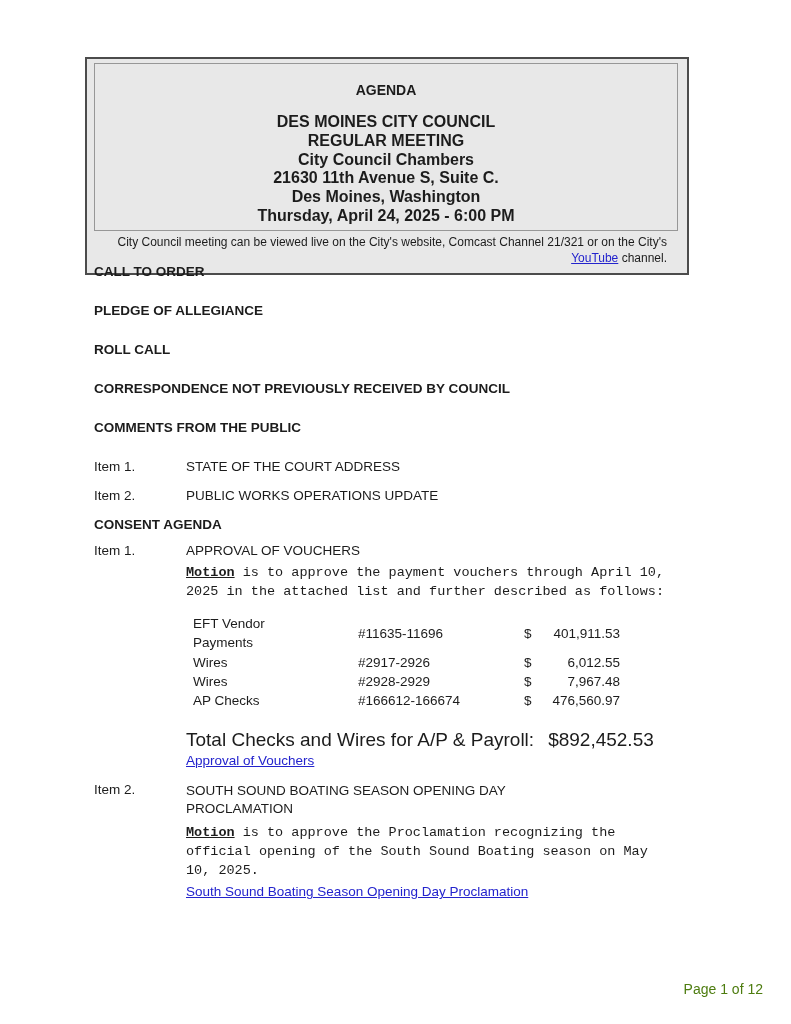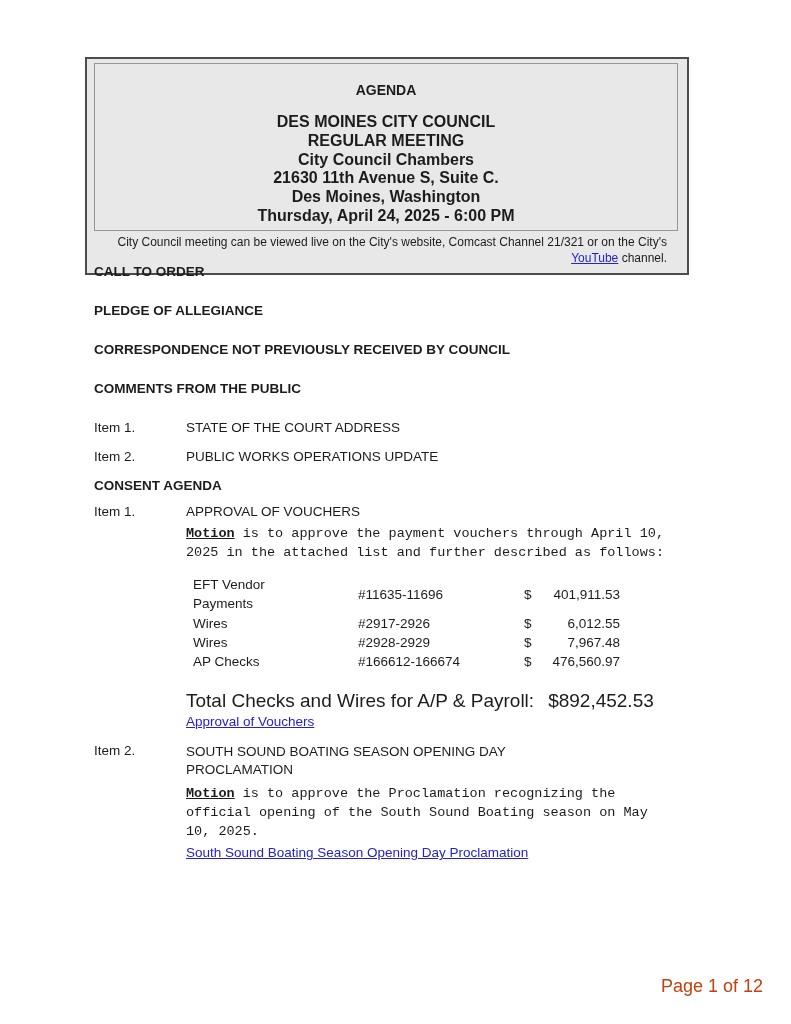--- a/index.html
+++ b/index.html
@@ -72,21 +72,21 @@
   .vc3 { display:flex; justify-content:space-between; }
   .total-line { margin-top:22px; font-size:19px; line-height:15px; }
   .total-line .tl-amt { margin-left:14px; }
   .attach-link { margin-top:6px; font-size:13.5px; line-height:15px; }
   .attach-link.second { margin-top:4px; }
   .item2-gap { margin-top:12px; }
 
   
   .footer {
     position:absolute; right:28px; bottom:27px;
-    font-size:18px; color:#c2410c;
+    font-size:14px; color:#4d7c0f;
   }
 </style>
 </head>
 <body>
 
 <div class="page">
 
   <div class="header-box">
     <div class="inner-box">
       <div class="agenda-title">AGENDA</div>
@@ -100,20 +100,21 @@
     </div>
     <div class="box-note">
       <span>City Council meeting can be viewed live on the City's website, Comcast Channel 21/321 or on the City's </span><a class="link">YouTube</a><span> channel.</span>
     </div>
   </div>
 
   <div class="content">
 
     <div class="sec">CALL TO ORDER</div>
     <div class="sec">PLEDGE OF ALLEGIANCE</div>
+    <div class="sec">ROLL CALL</div>
     <div class="sec">CORRESPONDENCE NOT PREVIOUSLY RECEIVED BY COUNCIL</div>
     <div class="sec">COMMENTS FROM THE PUBLIC</div>
 
 
     <div class="item-row">
       <span class="item-label">Item 1.</span>
       <span class="item-title">STATE OF THE COURT ADDRESS</span>
     </div>
     <div class="item-row">
       <span class="item-label">Item 2.</span>

